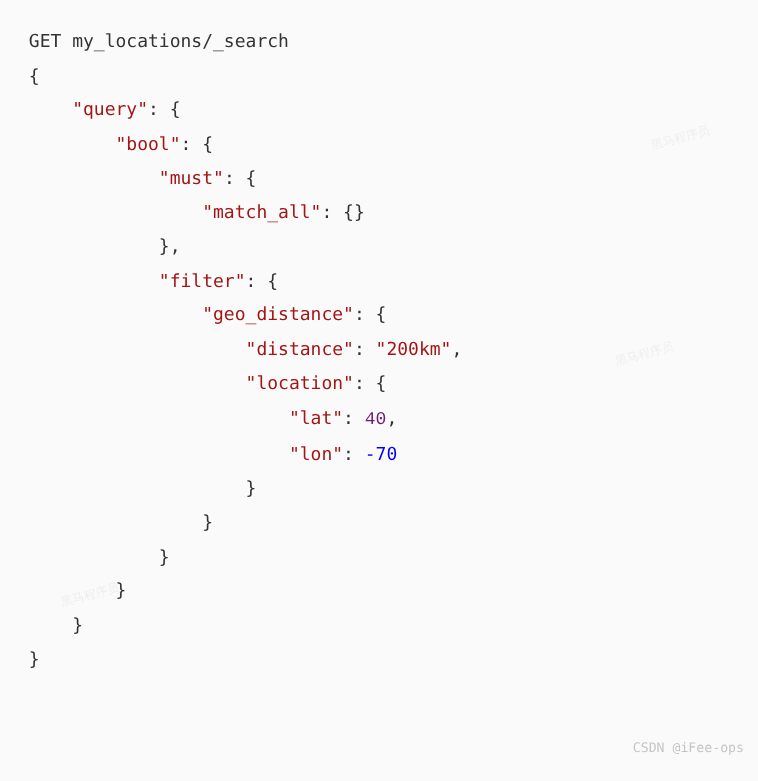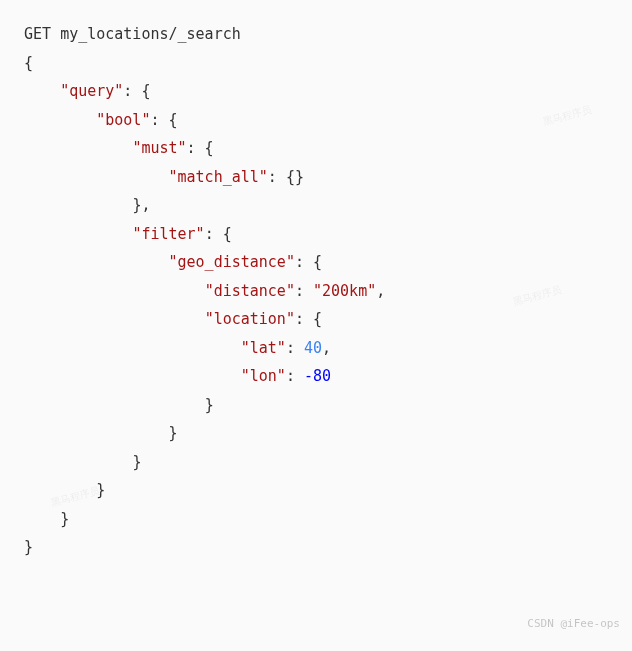--- a/index.html
+++ b/index.html
@@ -16,21 +16,21 @@
     position: relative;
     overflow: hidden;
   }
   pre {
     margin: 0;
     font-family: inherit;
     white-space: pre;
   }
   .str { color: #a31515; }
   .strv { color: #a31515; }
-  .num { color: #3b82f6; }
+  .num { color: #701a75; font-family: Liberation Mono, monospace; }
   .neg { color: #0000ff; }
   .punc { color: #333; }
   .watermark {
     position: absolute;
     font-size: 10px;
     color: rgba(0,0,0,0.12);
     pointer-events: none;
   }
   .watermark.bottom-right { bottom: 16px; right: 12px; color: rgba(0,0,0,0.22); font-size:11px; }
   .wmimg {
@@ -56,21 +56,21 @@
     <span class="str">"query"</span><span class="punc">: {</span>
         <span class="str">"bool"</span><span class="punc">: {</span>
             <span class="str">"must"</span><span class="punc">: {</span>
                 <span class="str">"match_all"</span><span class="punc">: {}</span>
             <span class="punc">},</span>
             <span class="str">"filter"</span><span class="punc">: {</span>
                 <span class="str">"geo_distance"</span><span class="punc">: {</span>
                     <span class="str">"distance"</span><span class="punc">: </span><span class="strv">"200km"</span><span class="punc">,</span>
                     <span class="str">"location"</span><span class="punc">: {</span>
                         <span class="str">"lat"</span><span class="punc">: </span><span class="num">40</span><span class="punc">,</span>
-                        <span class="str">"lon"</span><span class="punc">: </span><span class="neg">-80</span>
+                        <span class="str">"lon"</span><span class="punc">: </span><span class="neg">-70</span>
                     <span class="punc">}</span>
                 <span class="punc">}</span>
             <span class="punc">}</span>
         <span class="punc">}</span>
     <span class="punc">}</span>
 <span class="punc">}</span></pre>
 
 <div class="wmimg" style="top:80px; right:30px;">
     <span>黑马程序员</span>
   </div>

